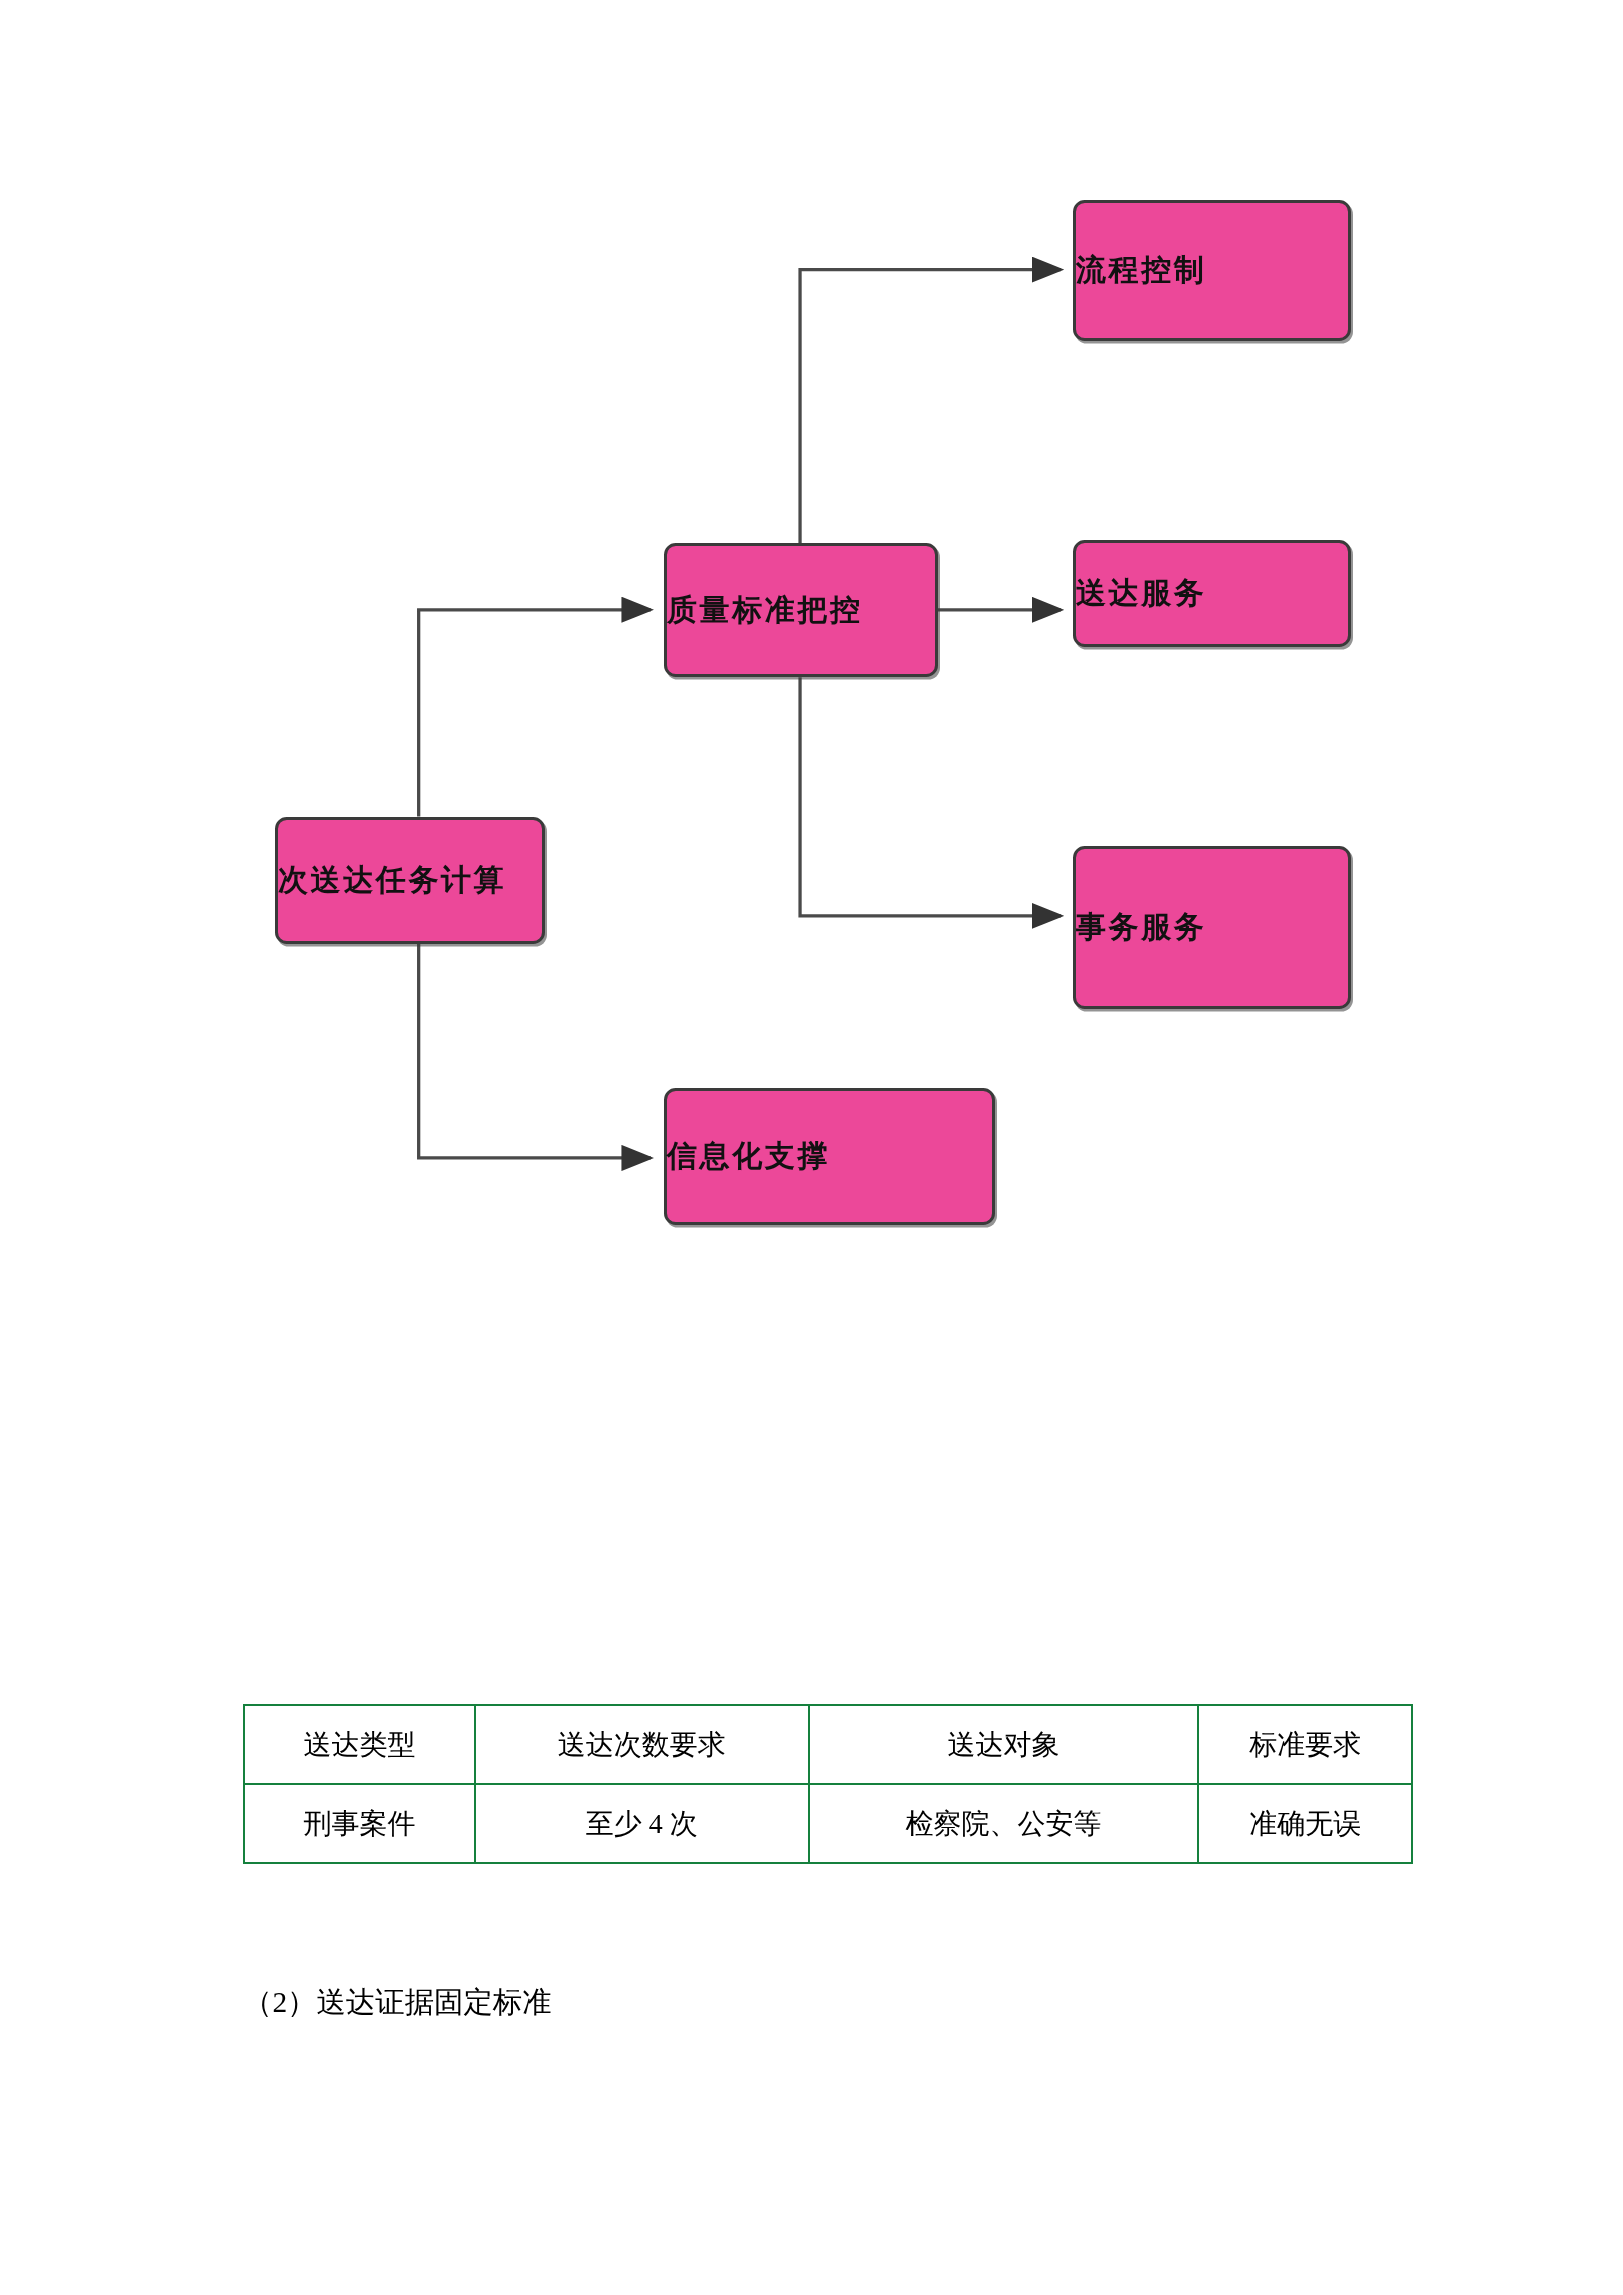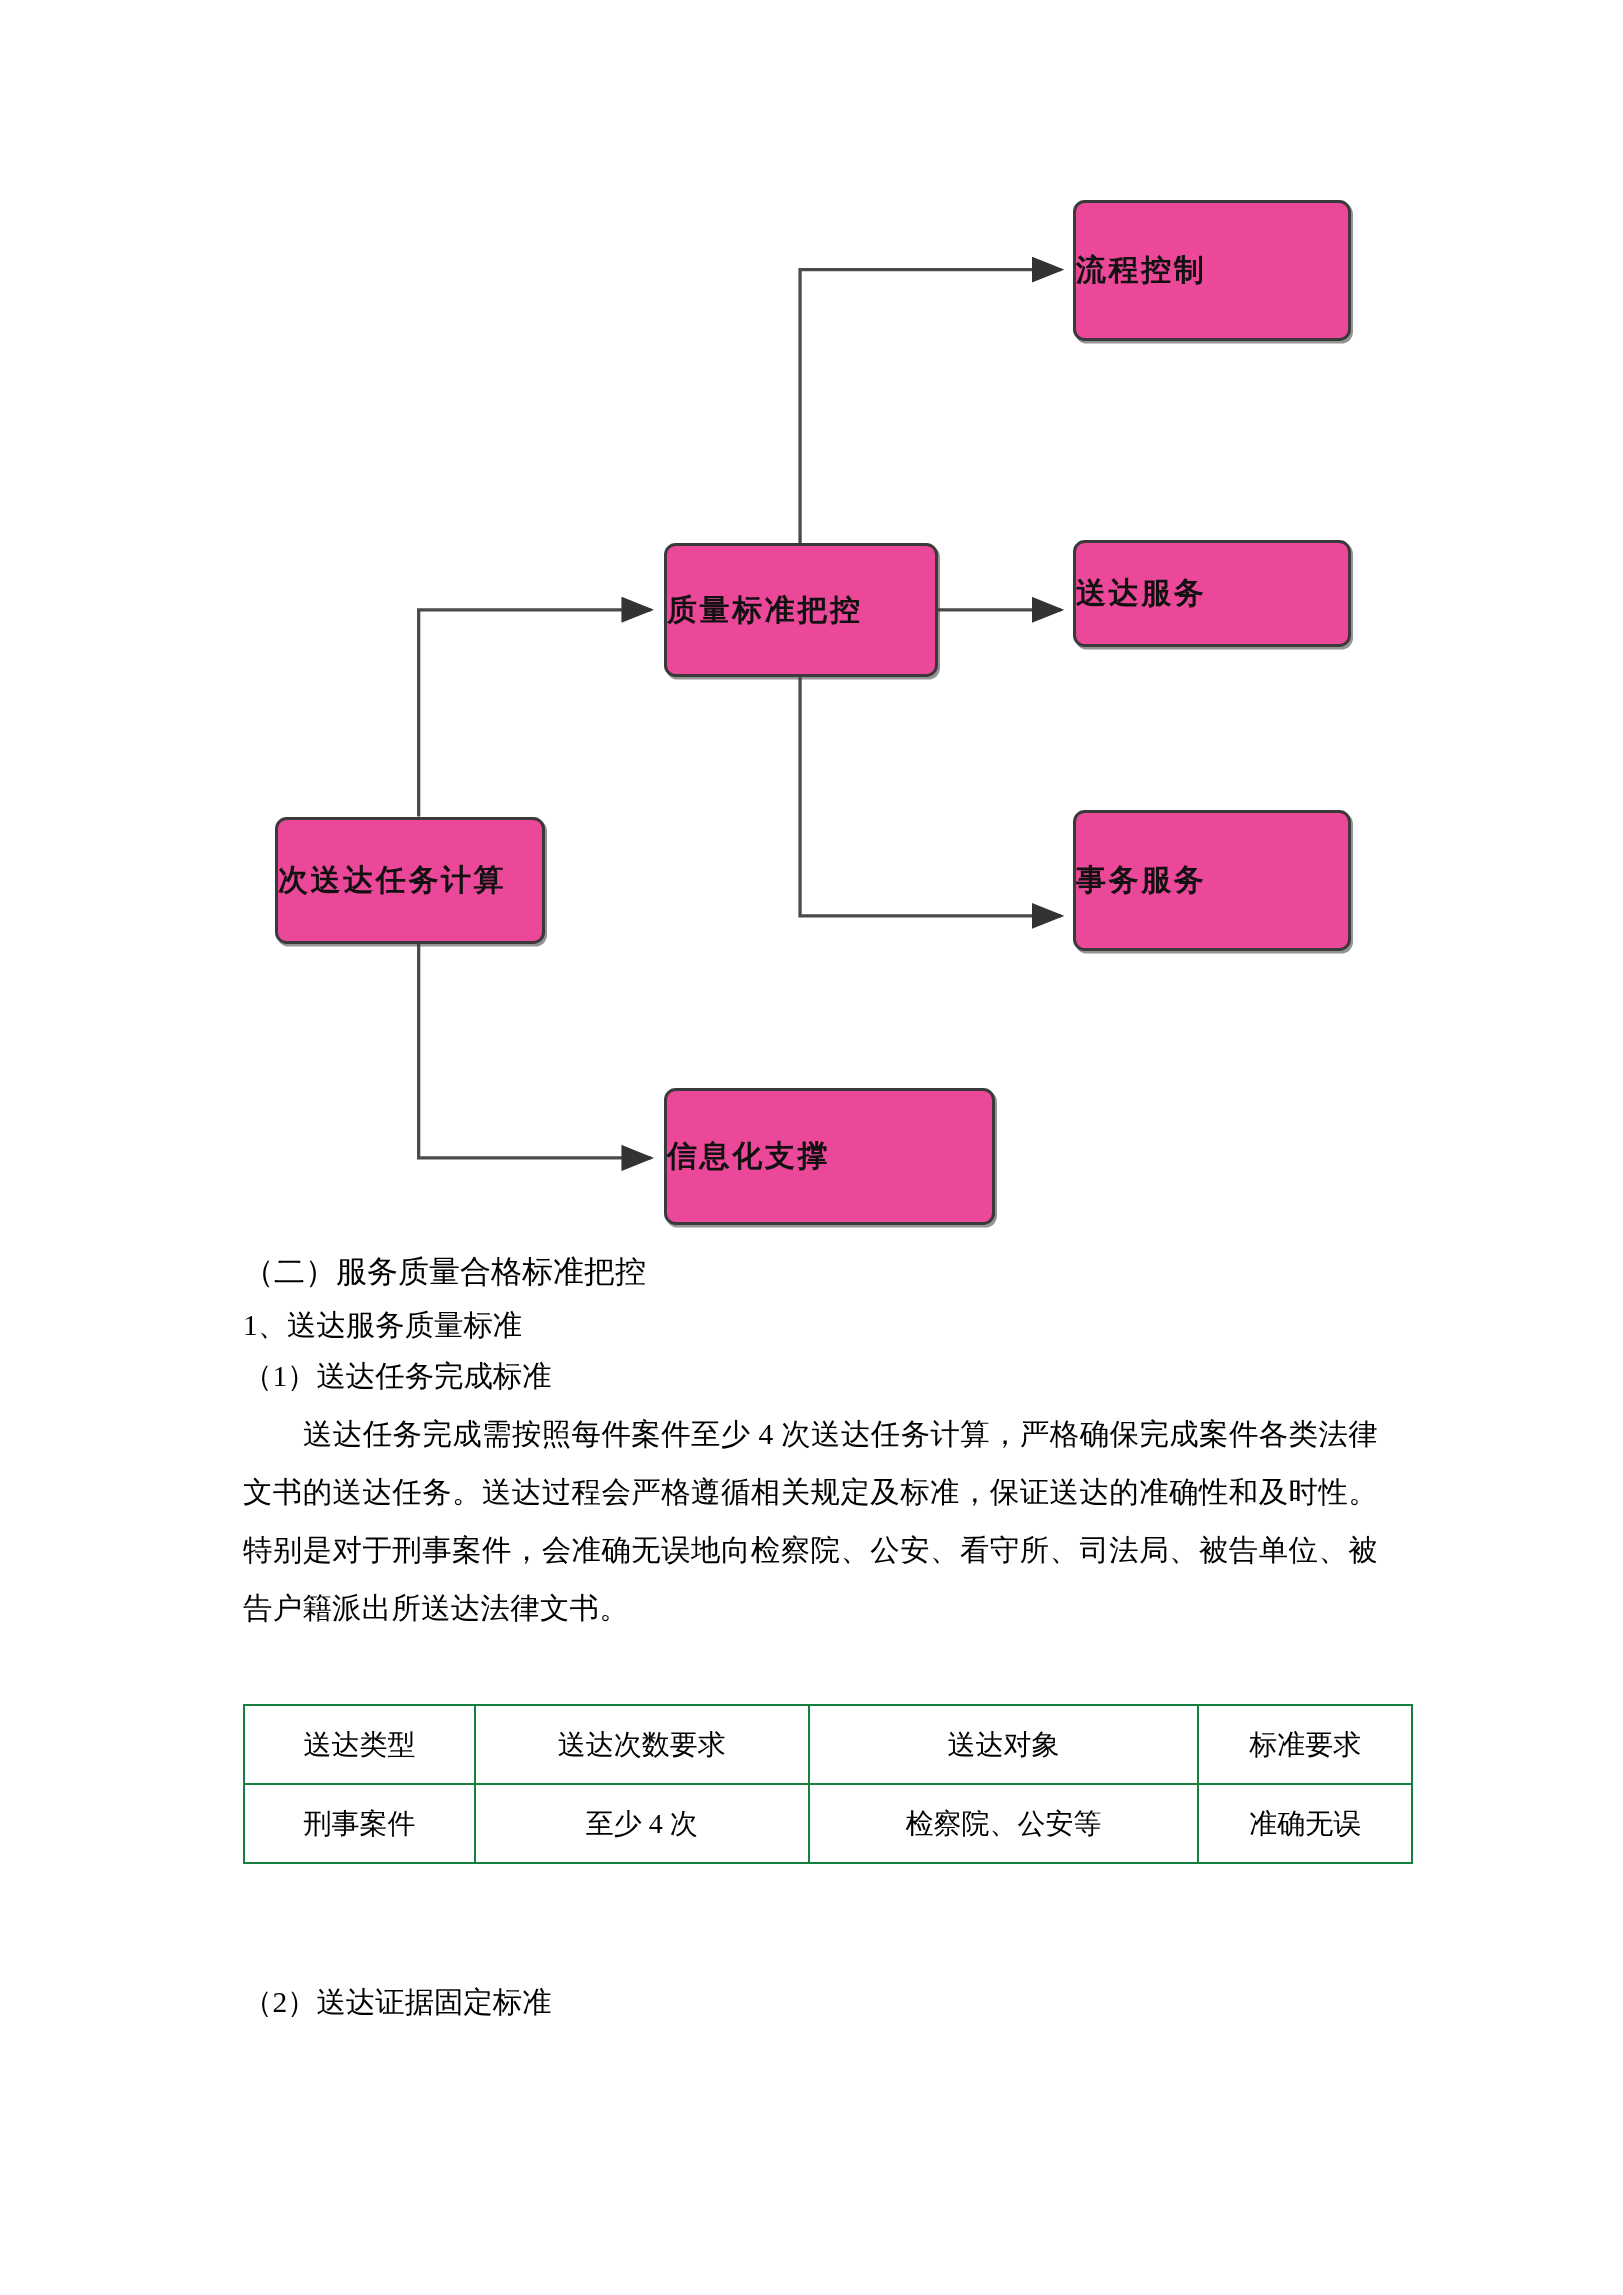--- a/index.html
+++ b/index.html
@@ -159,36 +159,30 @@
     </div>
 
     <div class="node" style="left:1073px; top:540px; width:278px; height:107px;">
       <span>送达服务</span>
     </div>
 
     <div class="node" style="left:275px; top:817px; width:270px; height:127px;">
       <span>次送达任务计算</span>
     </div>
 
-    <div class="node" style="left:1073px; top:810px; width:278px; height:141px;">
+    <div class="node" style="left:1073px; top:846px; width:278px; height:163px;">
       <span>事务服务</span>
     </div>
 
     <div class="node" style="left:664px; top:1088px; width:331px; height:137px;">
       <span>信息化支撑</span>
     </div>
 
   </div>
 
-  <div class="doc-body">
-    <p class="heading-l2">（二）服务质量合格标准把控</p>
-    <p class="heading-l3">1、送达服务质量标准</p>
-    <p class="heading-l4">（1）送达任务完成标准</p>
-    <p class="para">送达任务完成需按照每件案件至少 4 次送达任务计算，严格确保完成案件各类法律文书的送达任务。送达过程会严格遵循相关规定及标准，保证送达的准确性和及时性。特别是对于刑事案件，会准确无误地向检察院、公安、看守所、司法局、被告单位、被告户籍派出所送达法律文书。</p>
-  </div>
 
   <table class="data-table">
     <thead>
       <tr>
         <th class="c0">送达类型</th>
         <th class="c1">送达次数要求</th>
         <th class="c2">送达对象</th>
         <th class="c3">标准要求</th>
       </tr>
     </thead>

